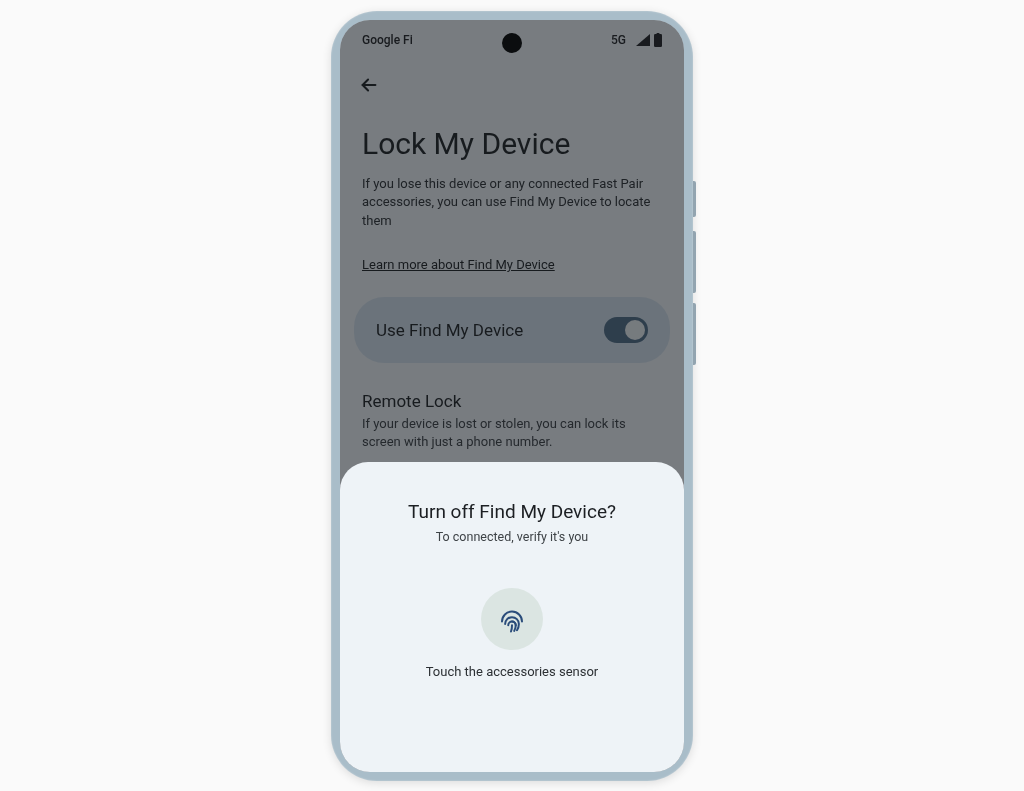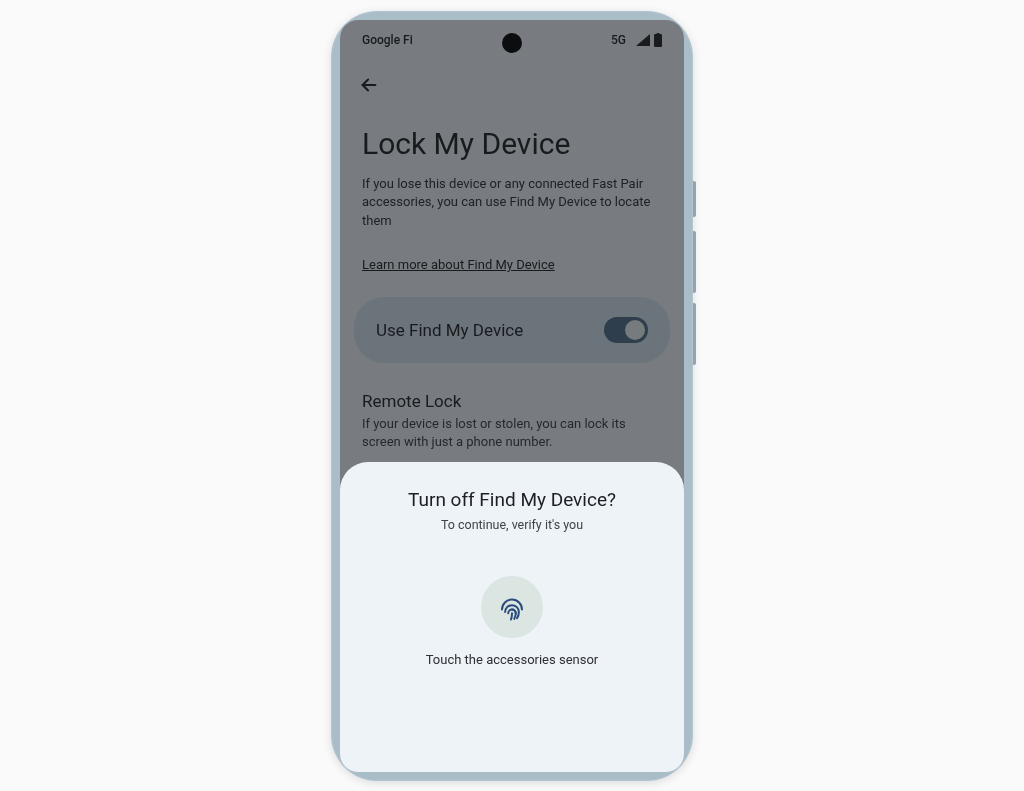--- a/index.html
+++ b/index.html
@@ -29,21 +29,21 @@
     background: #92a4b0;
     border-radius: 0 2px 2px 0;
   }
   .sb1 { top: 170px; height: 36px; }
   .sb2 { top: 220px; height: 62px; }
   .sb3 { top: 292px; height: 62px; }
   .phone-screen {
     width: 100%;
     height: 100%;
     background: #f1f6fb;
-    border-radius: 18px;
+    border-radius: 30px;
     overflow: hidden;
     position: relative;
   }
   .camera-hole {
     position: absolute;
     top: 13px;
     left: 50%;
     transform: translateX(-50%);
     width: 20px;
     height: 20px;
@@ -131,21 +131,21 @@
     inset:0;
     background: rgba(20,24,28,0.55);
     z-index: 40;
   }
   .bottom-sheet {
     position:absolute;
     left:0; right:0; bottom:0;
     background:#eef3f7;
     border-radius: 28px 28px 0 0;
     z-index: 50;
-    padding: 26px 20px 26px 20px;
+    padding: 38px 20px 26px 20px;
     min-height: 310px;
     display:flex;
     flex-direction:column;
   }
   .sheet-title {
     font-size: 19px;
     text-align:center;
     color:#1c1f23;
     font-weight:400;
   }
@@ -233,21 +233,21 @@
       </div>
 
       <div class="section-title">Remote Lock</div>
       <div class="section-desc">If your device is lost or stolen, you can lock its screen with just a phone number.</div>
     </div>
 
     <div class="dimmer"></div>
 
     <div class="bottom-sheet">
       <div class="sheet-title">Turn off Find My Device?</div>
-      <div class="sheet-sub">To continue, verify it's you</div>
+      <div class="sheet-sub">To connected, verify it's you</div>
 
       <div class="fp-circle">
         <svg width="30" height="30" viewBox="0 0 24 24" fill="none" stroke="#2a4c7a" stroke-width="1.6" stroke-linecap="round" stroke-linejoin="round">
           <path d="M4 14a8 8 0 0 1 16 0"></path>
           <path d="M6.5 16a5.5 5.5 0 0 1 11 0c0 2-.5 3.5-1.5 5"></path>
           <path d="M9 17a3 3 0 0 1 6 0c0 1.8-.4 3-1.2 4.5"></path>
           <path d="M12 14a3 3 0 0 1 3 3"></path>
           <path d="M12 17c0 2 0 3-.8 5"></path>
         </svg>
       </div>

